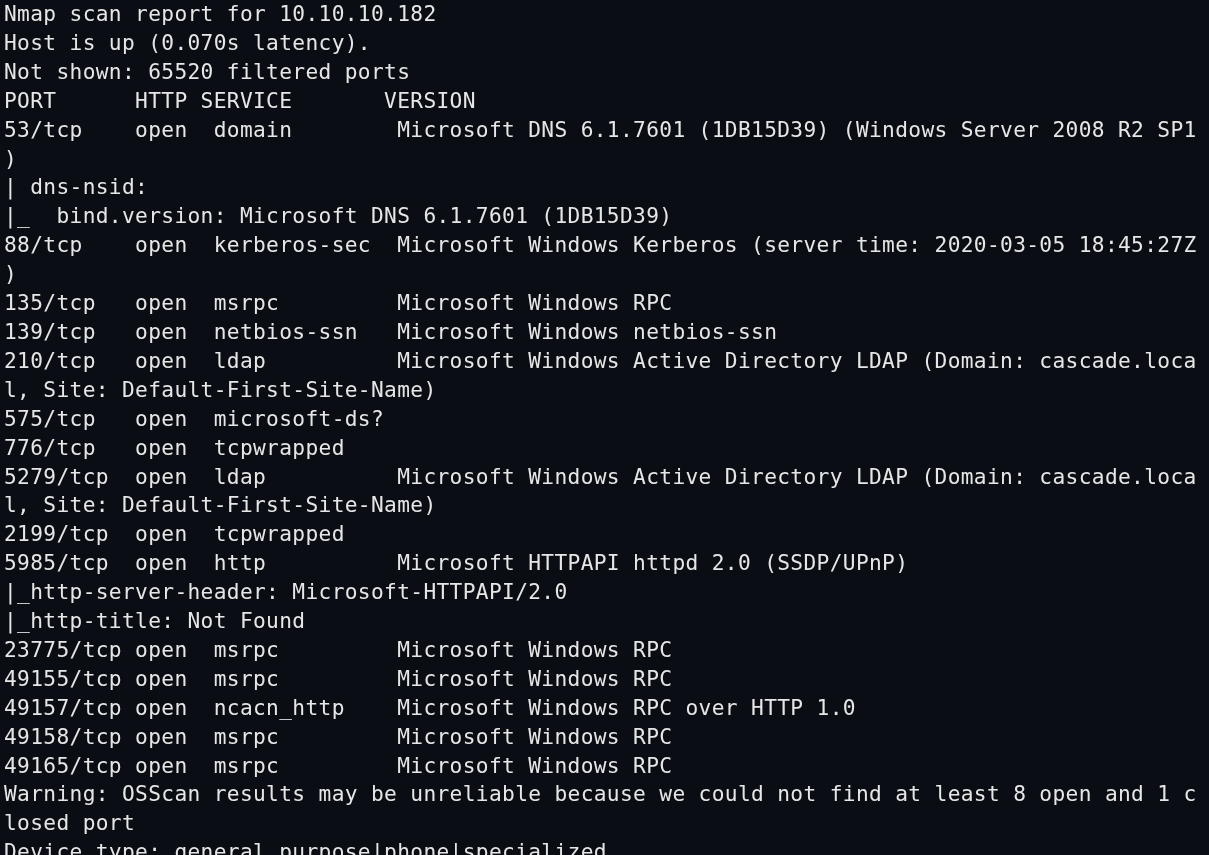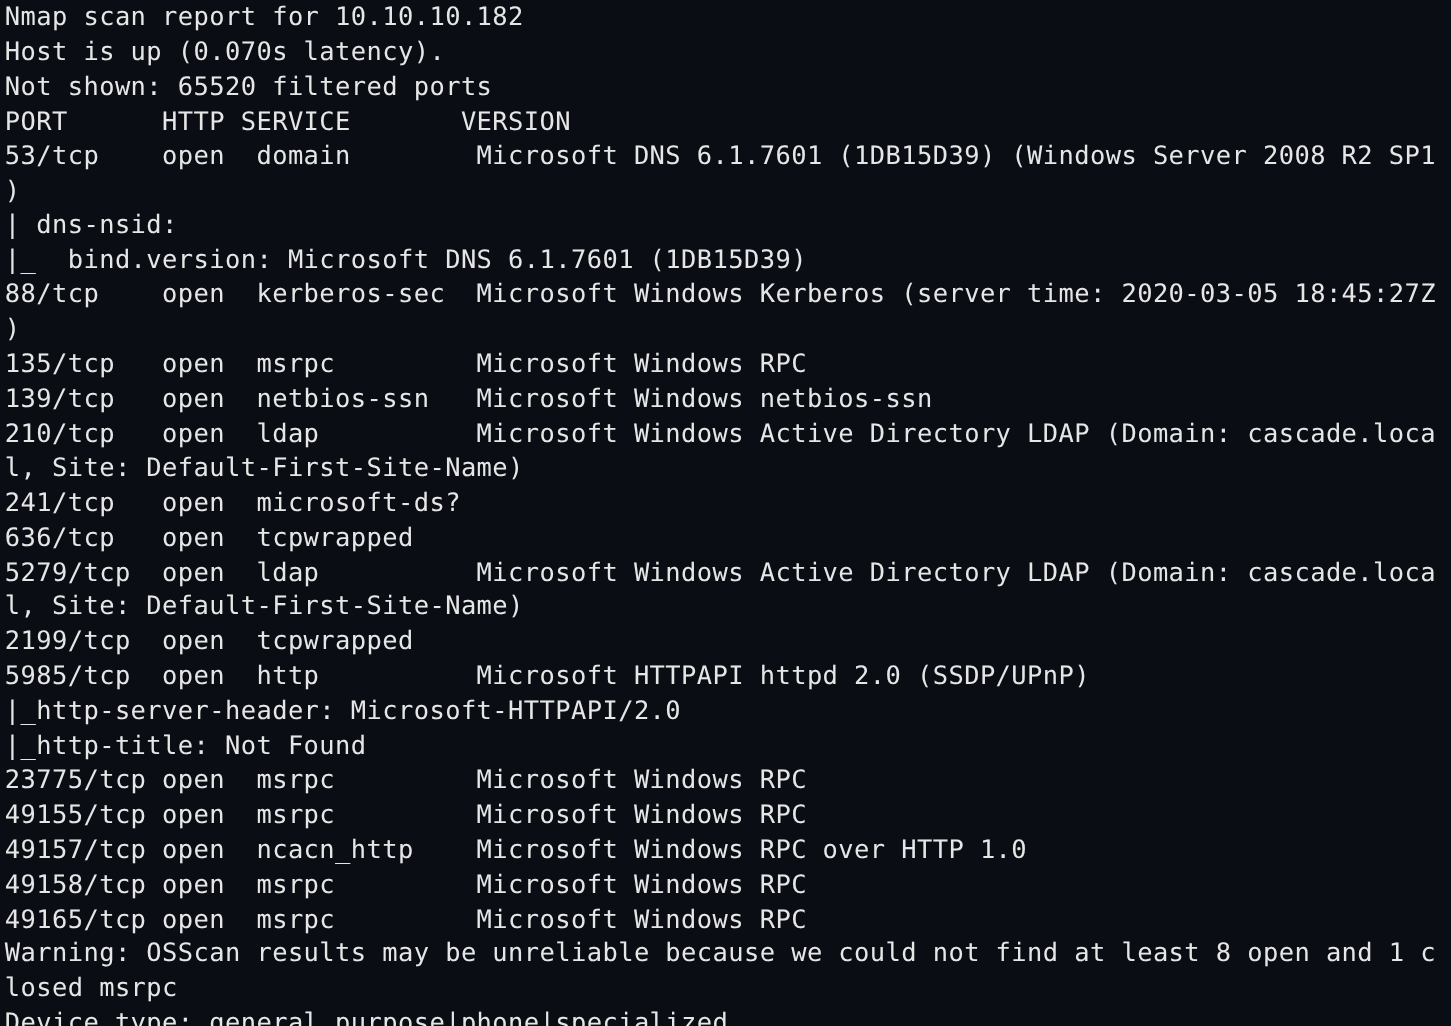--- a/index.html
+++ b/index.html
@@ -32,28 +32,28 @@
 <span>53/tcp    open  domain        Microsoft DNS 6.1.7601 (1DB15D39) (Windows Server 2008 R2 SP1</span>
 <span>)</span>
 <span>| dns-nsid:</span>
 <span>|_  bind.version: Microsoft DNS 6.1.7601 (1DB15D39)</span>
 <span>88/tcp    open  kerberos-sec  Microsoft Windows Kerberos (server time: 2020-03-05 18:45:27Z</span>
 <span>)</span>
 <span>135/tcp   open  msrpc         Microsoft Windows RPC</span>
 <span>139/tcp   open  netbios-ssn   Microsoft Windows netbios-ssn</span>
 <span>210/tcp   open  ldap          Microsoft Windows Active Directory LDAP (Domain: cascade.loca</span>
 <span>l, Site: Default-First-Site-Name)</span>
-<span>241/tcp   open  microsoft-ds?</span>
-<span>636/tcp   open  tcpwrapped</span>
+<span>575/tcp   open  microsoft-ds?</span>
+<span>776/tcp   open  tcpwrapped</span>
 <span>5279/tcp  open  ldap          Microsoft Windows Active Directory LDAP (Domain: cascade.loca</span>
 <span>l, Site: Default-First-Site-Name)</span>
 <span>2199/tcp  open  tcpwrapped</span>
 <span>5985/tcp  open  http          Microsoft HTTPAPI httpd 2.0 (SSDP/UPnP)</span>
 <span>|_http-server-header: Microsoft-HTTPAPI/2.0</span>
 <span>|_http-title: Not Found</span>
 <span>23775/tcp open  msrpc         Microsoft Windows RPC</span>
 <span>49155/tcp open  msrpc         Microsoft Windows RPC</span>
 <span>49157/tcp open  ncacn_http    Microsoft Windows RPC over HTTP 1.0</span>
 <span>49158/tcp open  msrpc         Microsoft Windows RPC</span>
 <span>49165/tcp open  msrpc         Microsoft Windows RPC</span>
 <span>Warning: OSScan results may be unreliable because we could not find at least 8 open and 1 c</span>
-<span>losed msrpc</span>
+<span>losed port</span>
 <span>Device type: general purpose|phone|specialized</span></pre>
 
 </body></html>

